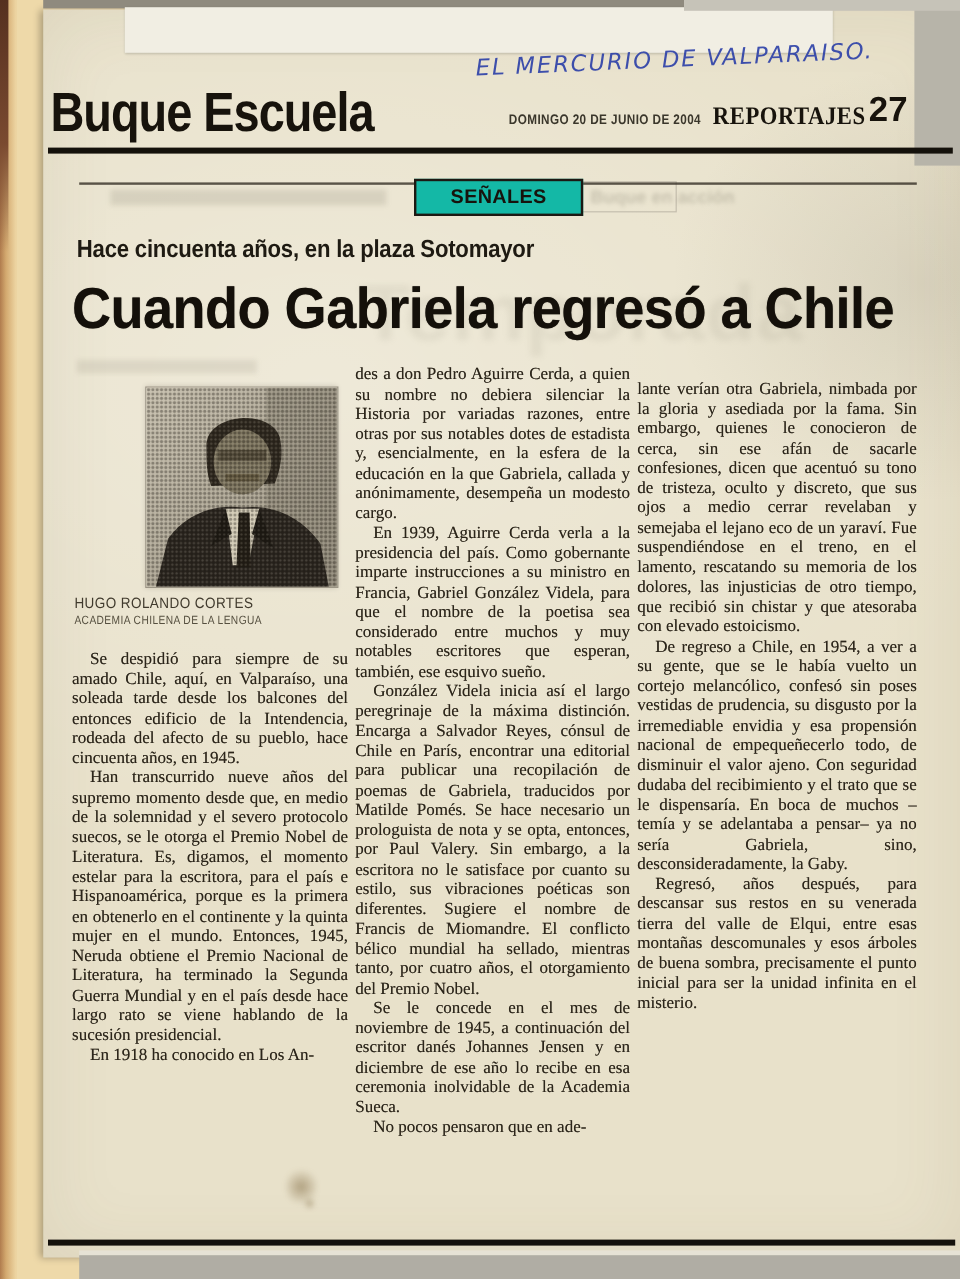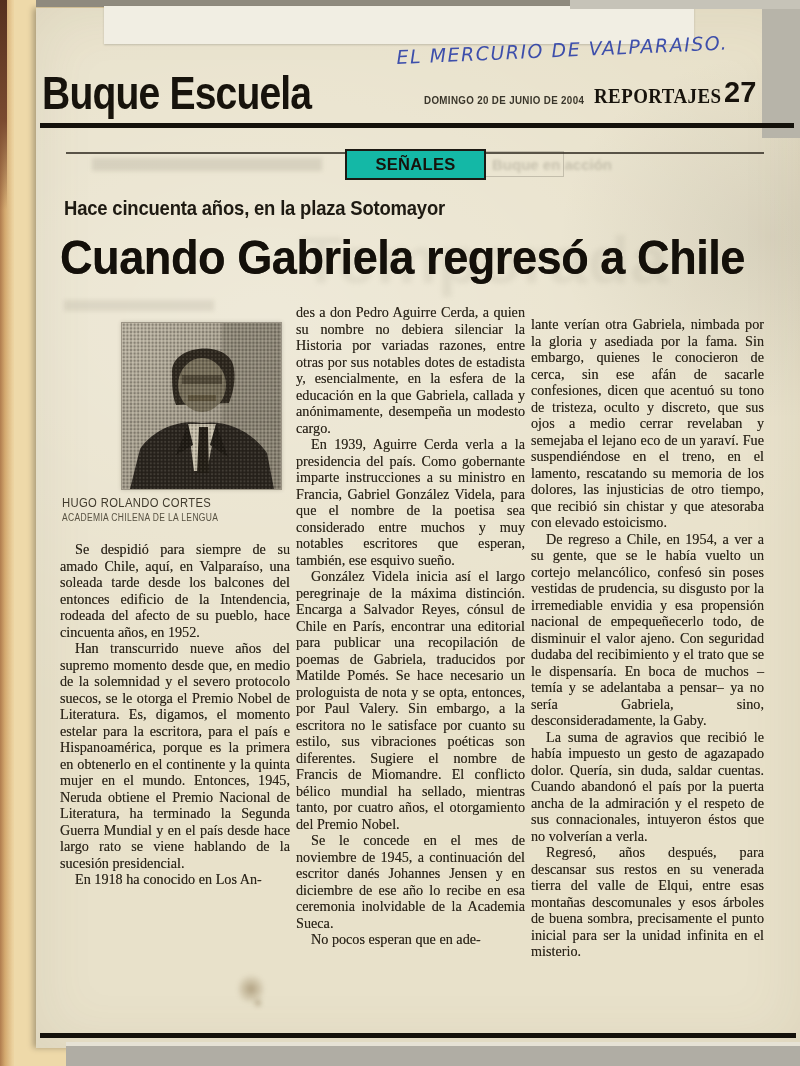--- a/index.html
+++ b/index.html
@@ -161,35 +161,34 @@
     <path d="M66,101 L54,132 L71,122 Z" fill="#1e1a14"></path>
     <path d="M94,101 L106,134 L88,122 Z" fill="#1e1a14"></path>
     <rect width="159" height="166" fill="url(#ht-dark)" opacity="0.34"></rect>
     <rect width="159" height="166" fill="url(#ht-light)" opacity="0.16"></rect>
   </svg>
 </div>
 <div class="caption-name">HUGO ROLANDO CORTES</div>
 <div class="caption-affil">ACADEMIA CHILENA DE LA LENGUA</div>
 
 <div class="col col-1">
-  <p>Se despidió para siempre de su amado Chile, aquí, en Valparaíso, una soleada tarde desde los balcones del entonces edificio de la Intendencia, rodeada del afecto de su pueblo, hace cincuenta años, en 1952.</p>
+  <p>Se despidió para siempre de su amado Chile, aquí, en Valparaíso, una soleada tarde desde los balcones del entonces edificio de la Intendencia, rodeada del afecto de su pueblo, hace cincuenta años, en 1945.</p>
   <p>Han transcurrido nueve años del supremo momento desde que, en medio de la solemnidad y el severo protocolo suecos, se le otorga el Premio Nobel de Literatura. Es, digamos, el momento estelar para la escritora, para el país e Hispanoamérica, porque es la primera en obtenerlo en el continente y la quinta mujer en el mundo. Entonces, 1945, Neruda obtiene el Premio Nacional de Literatura, ha terminado la Segunda Guerra Mundial y en el país desde hace largo rato se viene hablando de la sucesión presidencial.</p>
   <p>En 1918 ha conocido en Los An-</p>
 </div>
 <div class="col col-2 cont">
   <p>des a don Pedro Aguirre Cerda, a quien su nombre no debiera silenciar la Historia por variadas razones, entre otras por sus notables dotes de estadista y, esencialmente, en la esfera de la educación en la que Gabriela, callada y anónimamente, desempeña un modesto cargo.</p>
   <p>En 1939, Aguirre Cerda verla a la presidencia del país. Como gobernante imparte instrucciones a su ministro en Francia, Gabriel González Videla, para que el nombre de la poetisa sea considerado entre muchos y muy notables escritores que esperan, también, ese esquivo sueño.</p>
   <p>González Videla inicia así el largo peregrinaje de la máxima distinción. Encarga a Salvador Reyes, cónsul de Chile en París, encontrar una editorial para publicar una recopilación de poemas de Gabriela, traducidos por Matilde Pomés. Se hace necesario un prologuista de nota y se opta, entonces, por Paul Valery. Sin embargo, a la escritora no le satisface por cuanto su estilo, sus vibraciones poéticas son diferentes. Sugiere el nombre de Francis de Miomandre. El conflicto bélico mundial ha sellado, mientras tanto, por cuatro años, el otorgamiento del Premio Nobel.</p>
   <p>Se le concede en el mes de noviembre de 1945, a continuación del escritor danés Johannes Jensen y en diciembre de ese año lo recibe en esa ceremonia inolvidable de la Academia Sueca.</p>
-  <p>No pocos esperan que en ade-</p>
+  <p>No pocos pensaron que en ade-</p>
 </div>
 <div class="col col-3 cont">
   <p>lante verían otra Gabriela, nimbada por la gloria y asediada por la fama. Sin embargo, quienes le conocieron de cerca, sin ese afán de sacarle confesiones, dicen que acentuó su tono de tristeza, oculto y discreto, que sus ojos a medio cerrar revelaban y semejaba el lejano eco de un yaraví. Fue suspendiéndose en el treno, en el lamento, rescatando su memoria de los dolores, las injusticias de otro tiempo, que recibió sin chistar y que atesoraba con elevado estoicismo.</p>
   <p>De regreso a Chile, en 1954, a ver a su gente, que se le había vuelto un cortejo melancólico, confesó sin poses vestidas de prudencia, su disgusto por la irremediable envidia y esa propensión nacional de empequeñecerlo todo, de disminuir el valor ajeno. Con seguridad dudaba del recibimiento y el trato que se le dispensaría. En boca de muchos –temía y se adelantaba a pensar– ya no sería Gabriela, sino, desconsideradamente, la Gaby.</p>
-  <p>La suma de agravios que recibió le había impuesto un gesto de agazapado dolor. Quería, sin duda, saldar cuentas. Cuando abandonó el país por la puerta ancha de la admiración y el respeto de sus connacionales, intuyeron éstos que no volverían a verla.</p>
   <p>Regresó, años después, para descansar sus restos en su venerada tierra del valle de Elqui, entre esas montañas descomunales y esos árboles de buena sombra, precisamente el punto inicial para ser la unidad infinita en el misterio.</p>
 </div>
 
 <div class="stain stain-1"></div>
 <div class="stain stain-2"></div>
 <div class="bottom-rule"></div>
 <div class="bottom-white"></div>
 <div class="bottom-gray"></div>
 
 </body></html>

